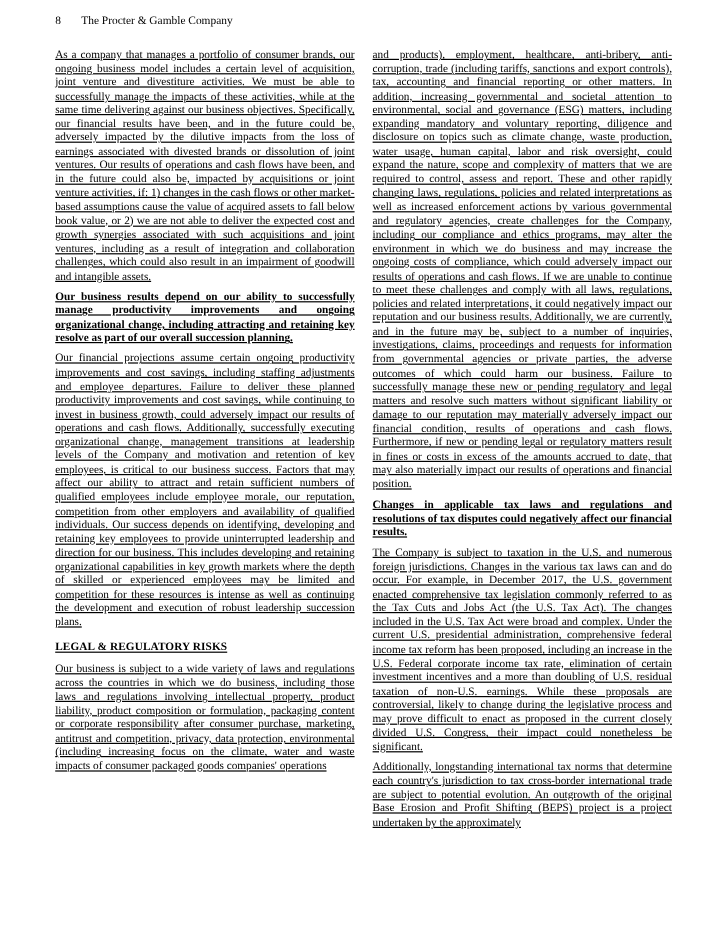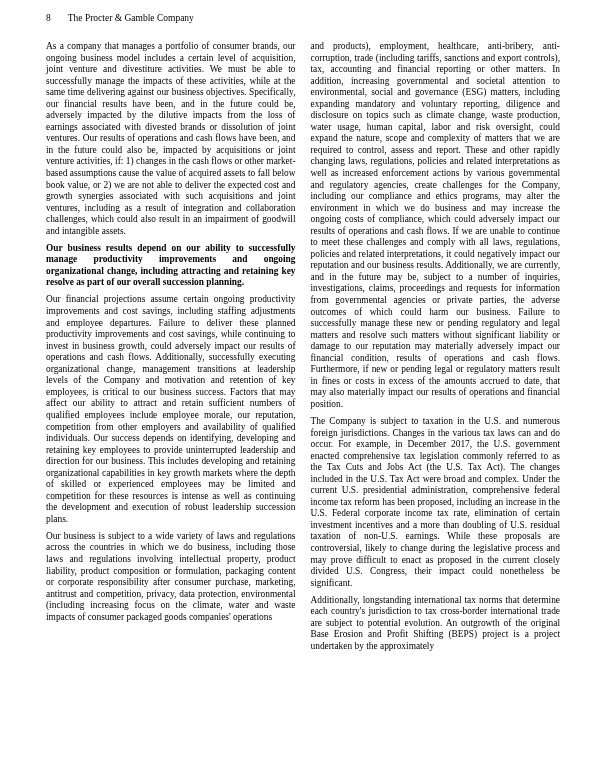--- a/index.html
+++ b/index.html
@@ -31,20 +31,21 @@
   .columns {
     display: flex;
     gap: 15px;
   }
   .column {
     flex: 1 1 0;
     min-width: 0;
     font-size: 9.4px;
     line-height: 11.55px;
     text-align: justify;
+    text-decoration: underline;
   }
   .block {
     margin: 0 0 5.5px 0;
   }
   .risk-heading {
     font-weight: bold;
   }
   .section-heading {
     font-weight: bold;
     margin-top: 10px;
@@ -60,22 +61,24 @@
   <div class="doc-header">
     <span class="page-num">8</span>
     <span class="company">The Procter &amp; Gamble Company</span>
   </div>
 
   <div class="columns">
     <div class="column">
         <p class="block paragraph">As a company that manages a portfolio of consumer brands, our ongoing business model includes a certain level of acquisition, joint venture and divestiture activities. We must be able to successfully manage the impacts of these activities, while at the same time delivering against our business objectives. Specifically, our financial results have been, and in the future could be, adversely impacted by the dilutive impacts from the loss of earnings associated with divested brands or dissolution of joint ventures. Our results of operations and cash flows have been, and in the future could also be, impacted by acquisitions or joint venture activities, if: 1) changes in the cash flows or other market-based assumptions cause the value of acquired assets to fall below book value, or 2) we are not able to deliver the expected cost and growth synergies associated with such acquisitions and joint ventures, including as a result of integration and collaboration challenges, which could also result in an impairment of goodwill and intangible assets.</p>
         <p class="block risk-heading">Our business results depend on our ability to successfully manage productivity improvements and ongoing organizational change, including attracting and retaining key resolve as part of our overall succession planning.</p>
         <p class="block paragraph">Our financial projections assume certain ongoing productivity improvements and cost savings, including staffing adjustments and employee departures. Failure to deliver these planned productivity improvements and cost savings, while continuing to invest in business growth, could adversely impact our results of operations and cash flows. Additionally, successfully executing organizational change, management transitions at leadership levels of the Company and motivation and retention of key employees, is critical to our business success. Factors that may affect our ability to attract and retain sufficient numbers of qualified employees include employee morale, our reputation, competition from other employers and availability of qualified individuals. Our success depends on identifying, developing and retaining key employees to provide uninterrupted leadership and direction for our business. This includes developing and retaining organizational capabilities in key growth markets where the depth of skilled or experienced employees may be limited and competition for these resources is intense as well as continuing the development and execution of robust leadership succession plans.</p>
+        <p class="block section-heading">LEGAL &amp; REGULATORY RISKS</p>
         <p class="block paragraph">Our business is subject to a wide variety of laws and regulations across the countries in which we do business, including those laws and regulations involving intellectual property, product liability, product composition or formulation, packaging content or corporate responsibility after consumer purchase, marketing, antitrust and competition, privacy, data protection, environmental (including increasing focus on the climate, water and waste impacts of consumer packaged goods companies' operations</p>
       </div>
     <div class="column">
         <p class="block paragraph">and products), employment, healthcare, anti-bribery, anti-corruption, trade (including tariffs, sanctions and export controls), tax, accounting and financial reporting or other matters. In addition, increasing governmental and societal attention to environmental, social and governance (ESG) matters, including expanding mandatory and voluntary reporting, diligence and disclosure on topics such as climate change, waste production, water usage, human capital, labor and risk oversight, could expand the nature, scope and complexity of matters that we are required to control, assess and report. These and other rapidly changing laws, regulations, policies and related interpretations as well as increased enforcement actions by various governmental and regulatory agencies, create challenges for the Company, including our compliance and ethics programs, may alter the environment in which we do business and may increase the ongoing costs of compliance, which could adversely impact our results of operations and cash flows. If we are unable to continue to meet these challenges and comply with all laws, regulations, policies and related interpretations, it could negatively impact our reputation and our business results. Additionally, we are currently, and in the future may be, subject to a number of inquiries, investigations, claims, proceedings and requests for information from governmental agencies or private parties, the adverse outcomes of which could harm our business. Failure to successfully manage these new or pending regulatory and legal matters and resolve such matters without significant liability or damage to our reputation may materially adversely impact our financial condition, results of operations and cash flows. Furthermore, if new or pending legal or regulatory matters result in fines or costs in excess of the amounts accrued to date, that may also materially impact our results of operations and financial position.</p>
+        <p class="block risk-heading">Changes in applicable tax laws and regulations and resolutions of tax disputes could negatively affect our financial results.</p>
         <p class="block paragraph">The Company is subject to taxation in the U.S. and numerous foreign jurisdictions. Changes in the various tax laws can and do occur. For example, in December 2017, the U.S. government enacted comprehensive tax legislation commonly referred to as the Tax Cuts and Jobs Act (the U.S. Tax Act). The changes included in the U.S. Tax Act were broad and complex. Under the current U.S. presidential administration, comprehensive federal income tax reform has been proposed, including an increase in the U.S. Federal corporate income tax rate, elimination of certain investment incentives and a more than doubling of U.S. residual taxation of non-U.S. earnings. While these proposals are controversial, likely to change during the legislative process and may prove difficult to enact as proposed in the current closely divided U.S. Congress, their impact could nonetheless be significant.</p>
         <p class="block paragraph">Additionally, longstanding international tax norms that determine each country's jurisdiction to tax cross-border international trade are subject to potential evolution. An outgrowth of the original Base Erosion and Profit Shifting (BEPS) project is a project undertaken by the approximately</p>
       </div>
   </div>
 
 </div>
 
 </body></html>

